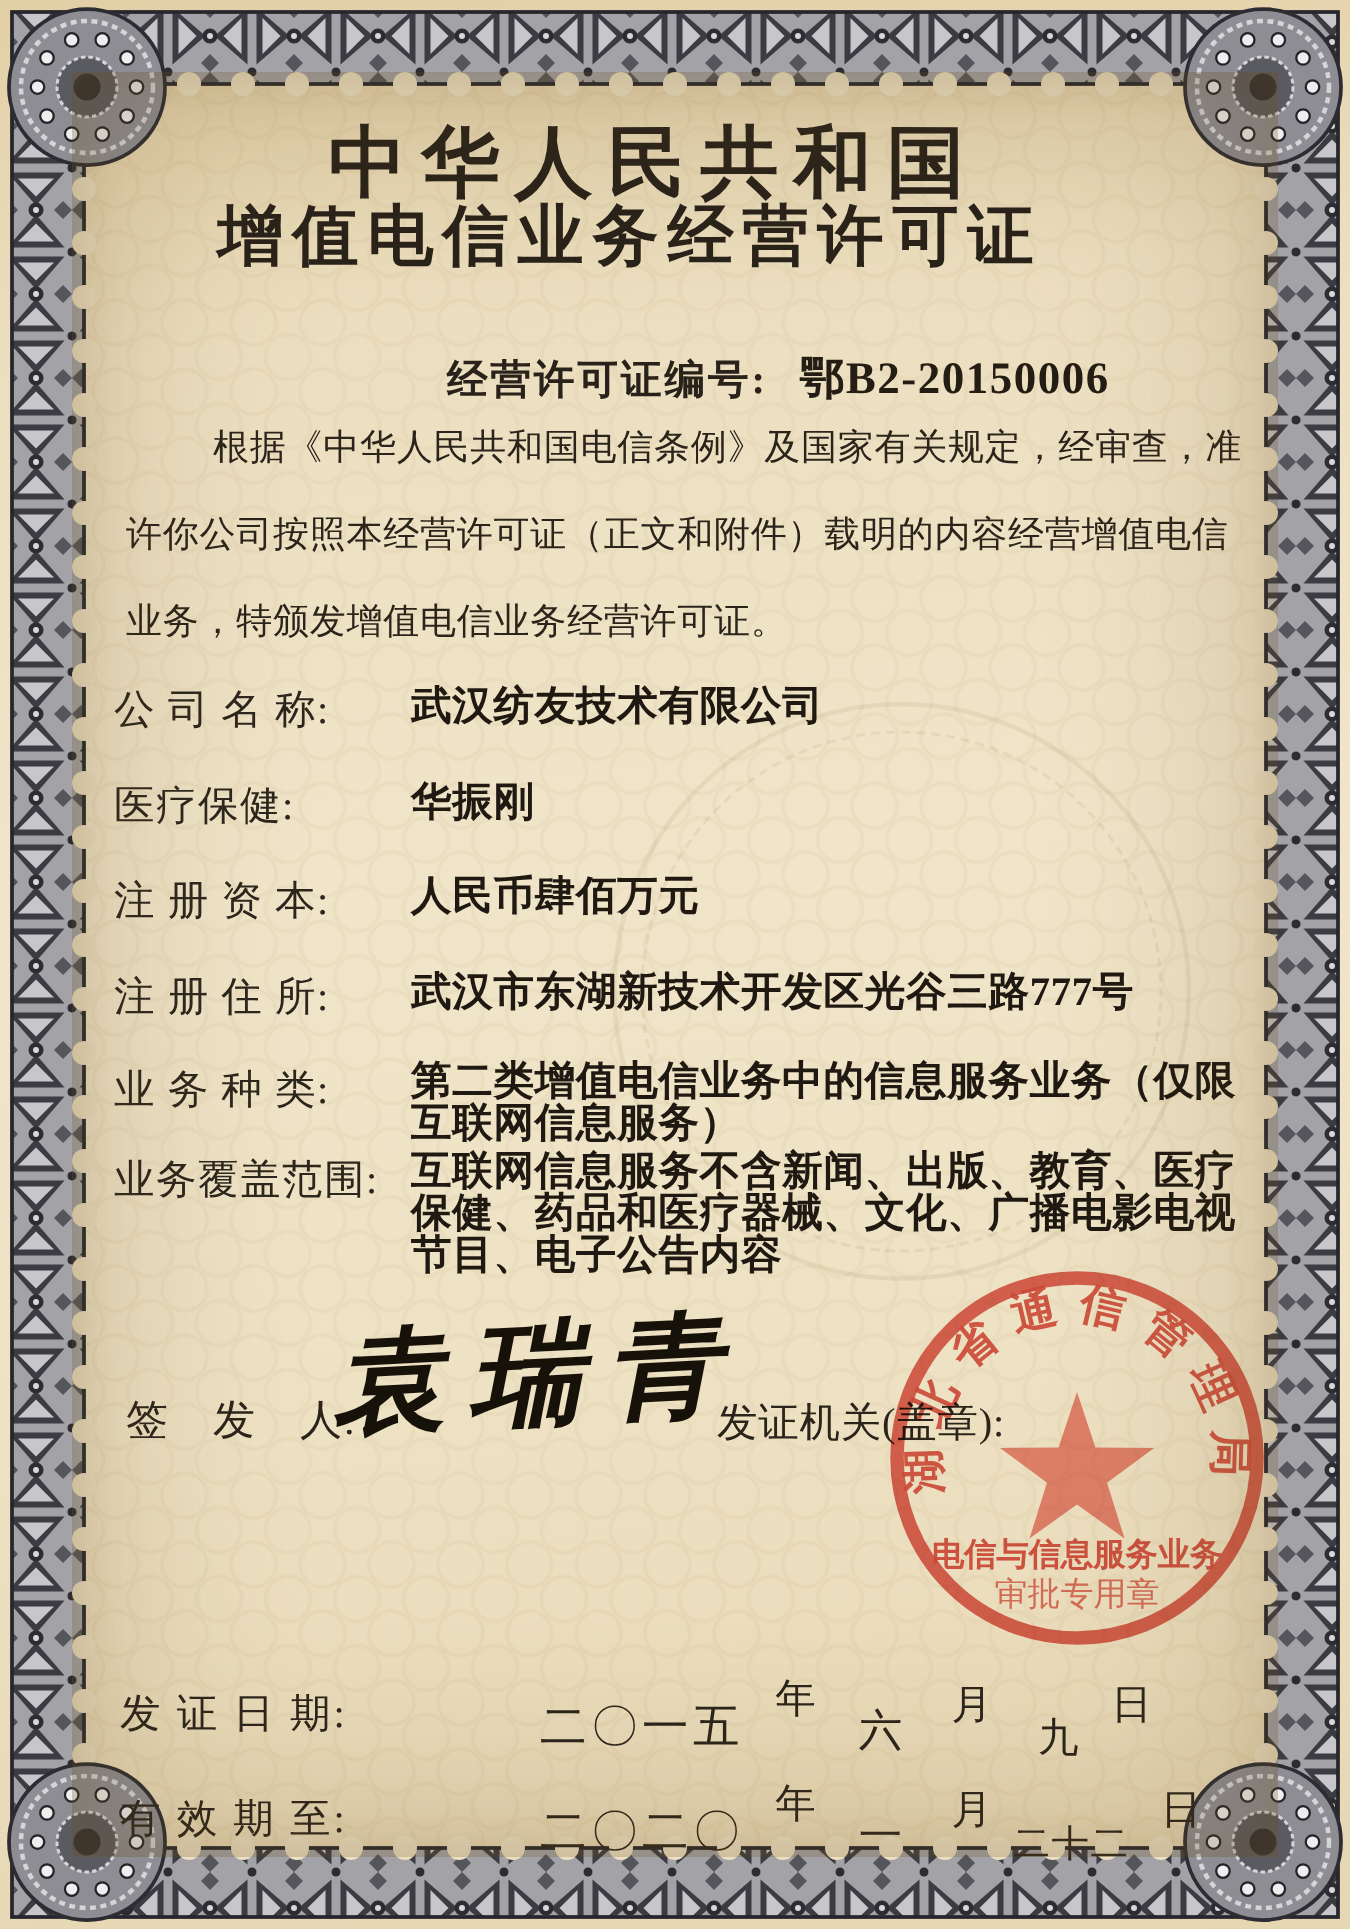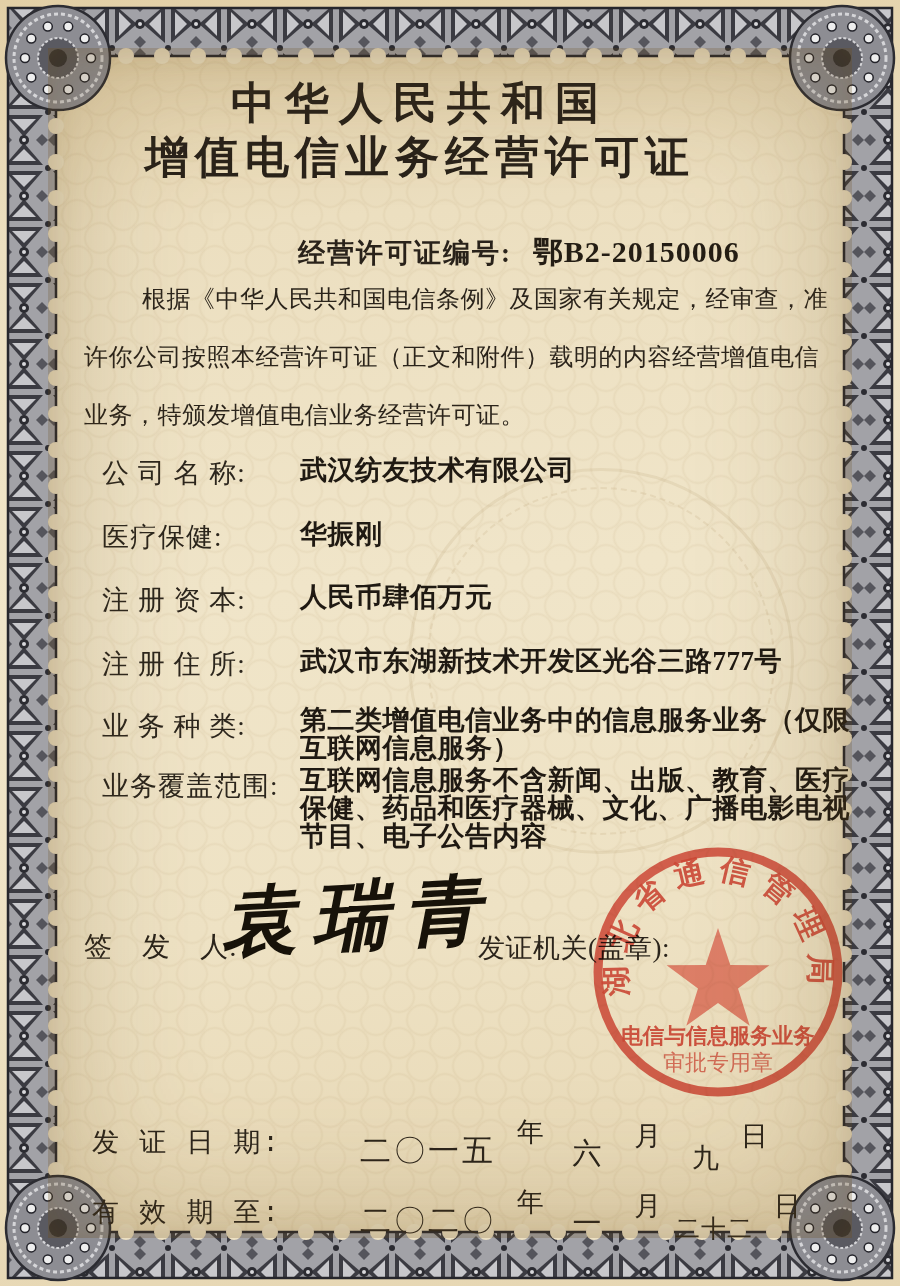--- a/index.html
+++ b/index.html
@@ -31,45 +31,45 @@
   .watermark::before{
     content:"";position:absolute;inset:16px;border-radius:50%;
     border:2px dashed rgba(160,130,80,.22);
   }
   .border-frame{position:absolute;left:0;top:0;}
   .content{position:absolute;inset:0;color:#2b241b;}
   .title{
     position:absolute;left:0;width:840px;text-align:center;
     font-weight:bold;color:#29221a;margin:0;
   }
-  .title1{top:74px;font-size:44px;letter-spacing:10px;}
+  .title1{top:74px;font-size:52px;letter-spacing:10px;padding-left:16px;}
   .title2{top:128px;font-size:44px;letter-spacing:6px;}
   .license-row{position:absolute;left:298px;top:232px;font-size:27px;white-space:nowrap;}
   .license-row .lbl{font-weight:bold;letter-spacing:2px;color:#29221a;}
   .license-row .num{font-weight:600;font-size:30px;margin-left:14px;letter-spacing:1px;color:#241d14;}
   .bodytext{
     position:absolute;left:84px;top:270px;width:744px;margin:0;
     font-size:24px;line-height:58px;text-indent:58px;letter-spacing:.5px;color:#2b241b;
   }
-  .frow{position:absolute;left:102px;font-size:27px;}
+  .frow{position:absolute;left:76px;font-size:27px;}
   .flabel{display:inline-block;width:198px;letter-spacing:1px;color:#2c261d;vertical-align:top;}
   .flabel .l2{display:block;font-size:25px;padding-left:2px;margin-top:2px;}
   .fvalue{
     position:absolute;left:198px;top:-2px;width:566px;
     font-weight:bold;color:#1f1912;line-height:28px;letter-spacing:.5px;
   }
   .fvalue.single{line-height:34px;}
   .sig-label{position:absolute;left:84px;top:928px;font-size:28px;letter-spacing:1px;}
   .signature{
     position:absolute;left:220px;top:866px;font-size:76px;font-style:italic;font-weight:bold;
     color:#171209;letter-spacing:16px;transform:rotate(-3deg);white-space:nowrap;
   }
   .authority-label{position:absolute;left:478px;top:930px;font-size:27px;letter-spacing:.5px;}
   .seal{position:absolute;left:586px;top:840px;mix-blend-mode:multiply;opacity:.95;}
-  .daterow-label{position:absolute;left:92px;font-size:27px;letter-spacing:2px;font-family:Liberation Mono, monospace;}
+  .daterow-label{position:absolute;left:80px;font-size:27px;letter-spacing:2px;}
   .dategroup{position:absolute;left:360px;font-size:27px;white-space:nowrap;}
   .dategroup span{position:relative;display:inline-block;}
   .dg-year{top:14px;font-size:31px;letter-spacing:3px;font-family:Liberation Serif, serif;}
   .dg-u1{top:-6px;margin-left:14px;}
   .dg-month{top:16px;margin-left:22px;font-size:29px;}
   .dg-u2{top:-2px;margin-left:26px;}
   .dg-day{top:20px;margin-left:24px;font-size:27px;letter-spacing:1px;}
   .dg-day.small{font-size:25px;margin-left:7px;}
   .dg-u3{top:-2px;margin-left:14px;}
 </style>

